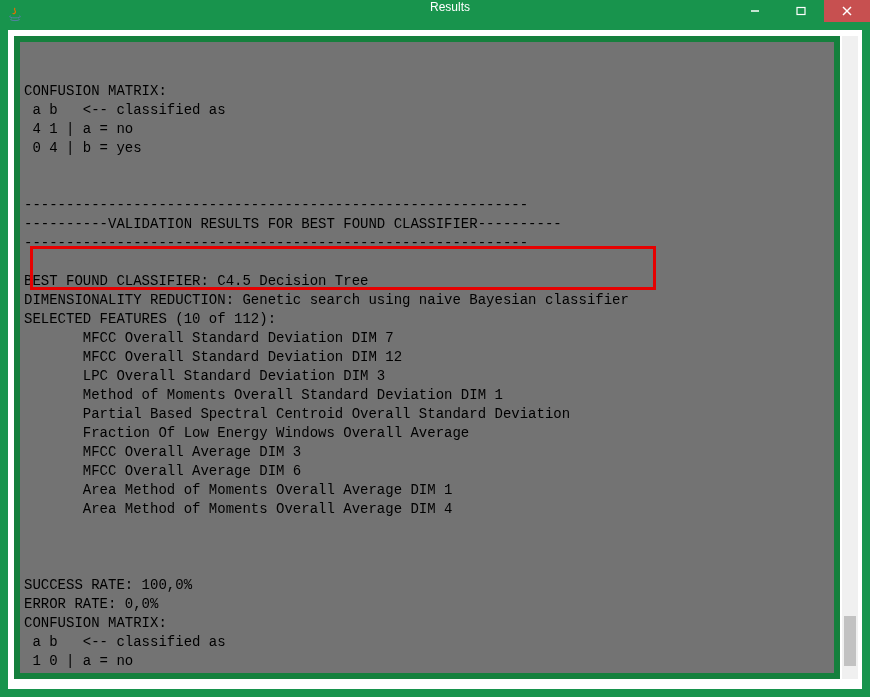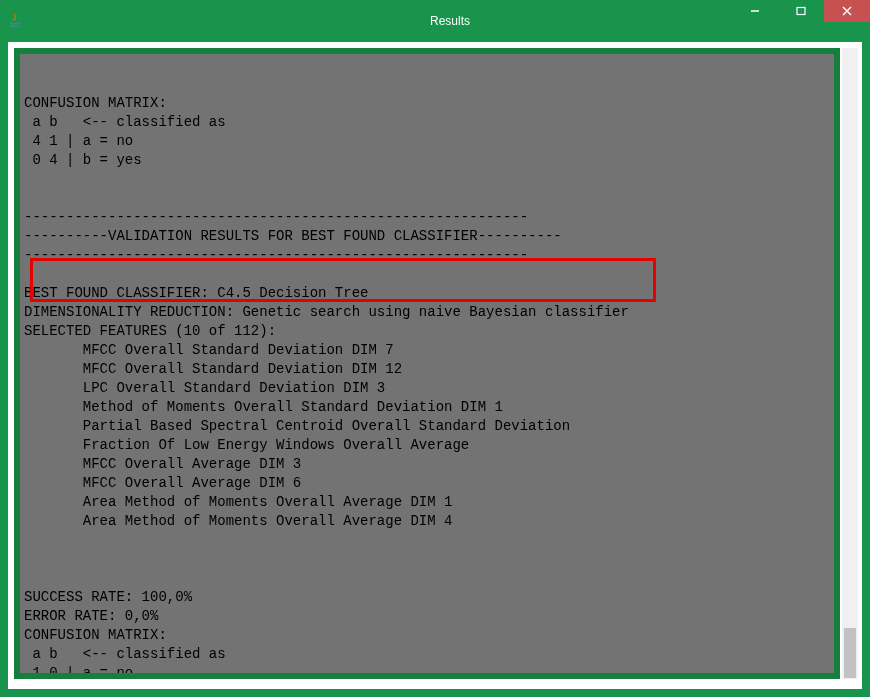--- a/index.html
+++ b/index.html
@@ -11,23 +11,22 @@
     font-family: "Segoe UI", Tahoma, sans-serif;
   }
   .window {
     width: 870px;
     height: 697px;
     background: #18944d;
     display: flex;
     flex-direction: column;
   }
   .titlebar {
-    height: 42px;
+    height: 30px;
     display: flex;
-    align-items: center;
     background: #18944d;
     color: #fff;
     position: relative;
   }
   .titlebar .icon-slot {
     width: 30px;
     height: 30px;
     display: flex;
     align-items: center;
     justify-content: center;

